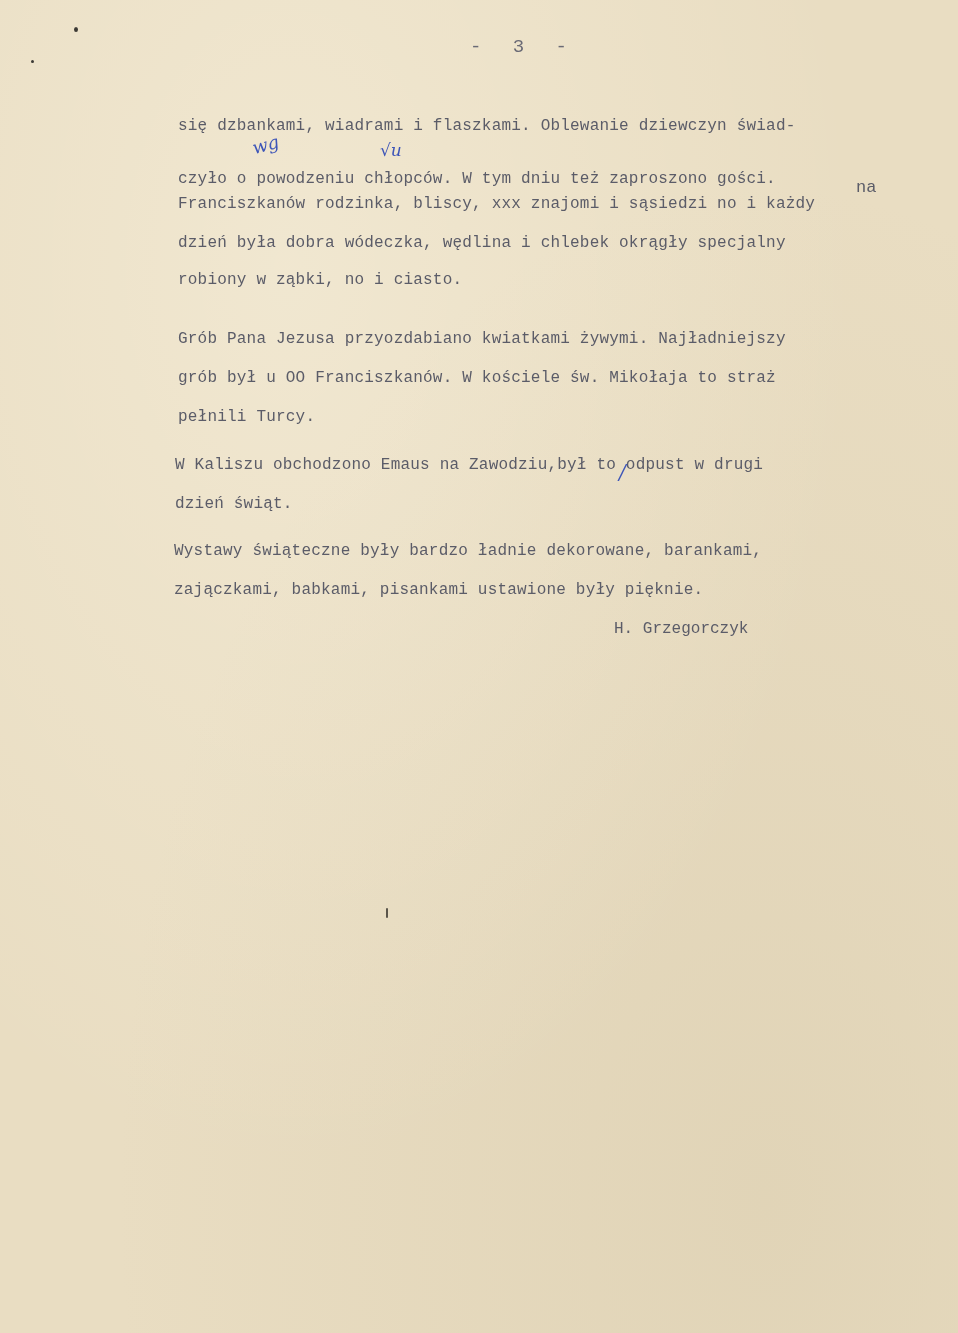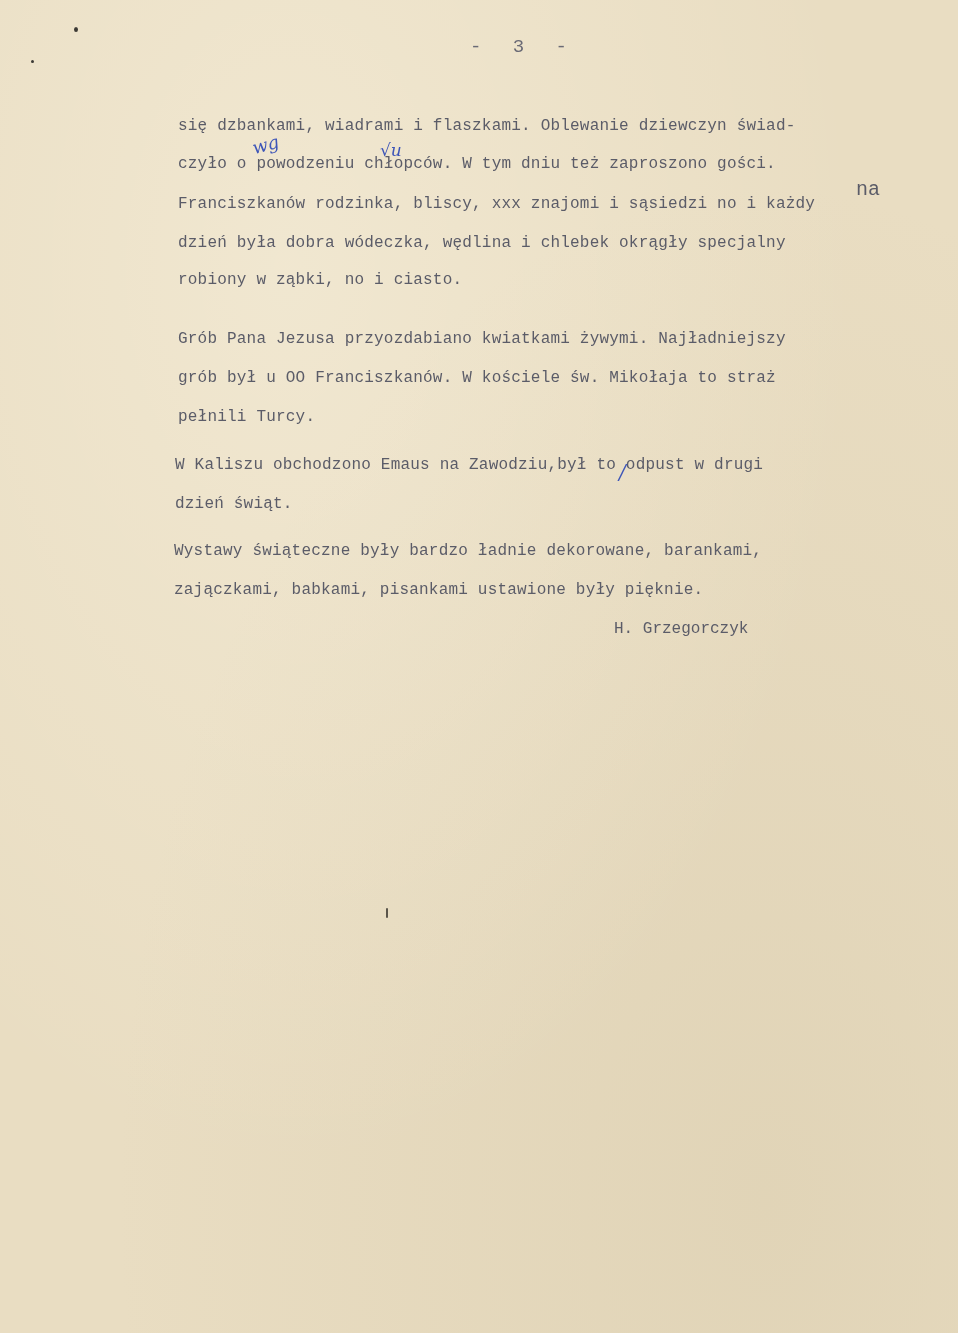--- a/index.html
+++ b/index.html
@@ -34,21 +34,21 @@
     }
     .line {
       position: absolute;
       font-size: 16px;
       white-space: pre;
       letter-spacing: 0.2px;
       color: #5b5c68;
     }
     .insert {
       position: absolute;
-      font-size: 20px;
+      font-size: 17px;
       white-space: pre;
       color: #5b5c68;
     }
     .hand {
       position: absolute;
       font-family: "DejaVu Serif", serif;
       font-style: italic;
       color: #3d55b8;
       white-space: pre;
     }
@@ -67,21 +67,21 @@
     }
   </style>
 </head>
 <body>
 
 <div class="paper"></div>
 
 <div class="page-number">- 3 -</div>
 
 <div class="line" style="left:178px; top:117px;">się dzbankami, wiadrami i flaszkami. Oblewanie dziewczyn świad-</div>
-<div class="line" style="left:178px; top:155px;">czyło o powodzeniu chłopców. W tym dniu też zaproszono gości.</div>
+<div class="line" style="left:178px; top:170px;">czyło o powodzeniu chłopców. W tym dniu też zaproszono gości.</div>
 <div class="insert" style="left:856px; top:178px;">na</div>
 <div class="line" style="left:178px; top:195px;">Franciszkanów rodzinka, bliscy, xxx znajomi i sąsiedzi no i każdy</div>
 <div class="line" style="left:178px; top:234px;">dzień była dobra wódeczka, wędlina i chlebek okrągły specjalny</div>
 <div class="line" style="left:178px; top:271px;">robiony w ząbki, no i ciasto.</div>
 
 <div class="hand" style="left:252px; top:134px; font-size:18px; transform:rotate(-15deg);">wg</div>
 <div class="hand" style="left:380px; top:140px; font-size:17px;">√u</div>
 
 <div class="line" style="left:178px; top:330px;">Grób Pana Jezusa przyozdabiano kwiatkami żywymi. Najładniejszy</div>
 <div class="line" style="left:178px; top:369px;">grób był u OO Franciszkanów. W kościele św. Mikołaja to straż</div>

